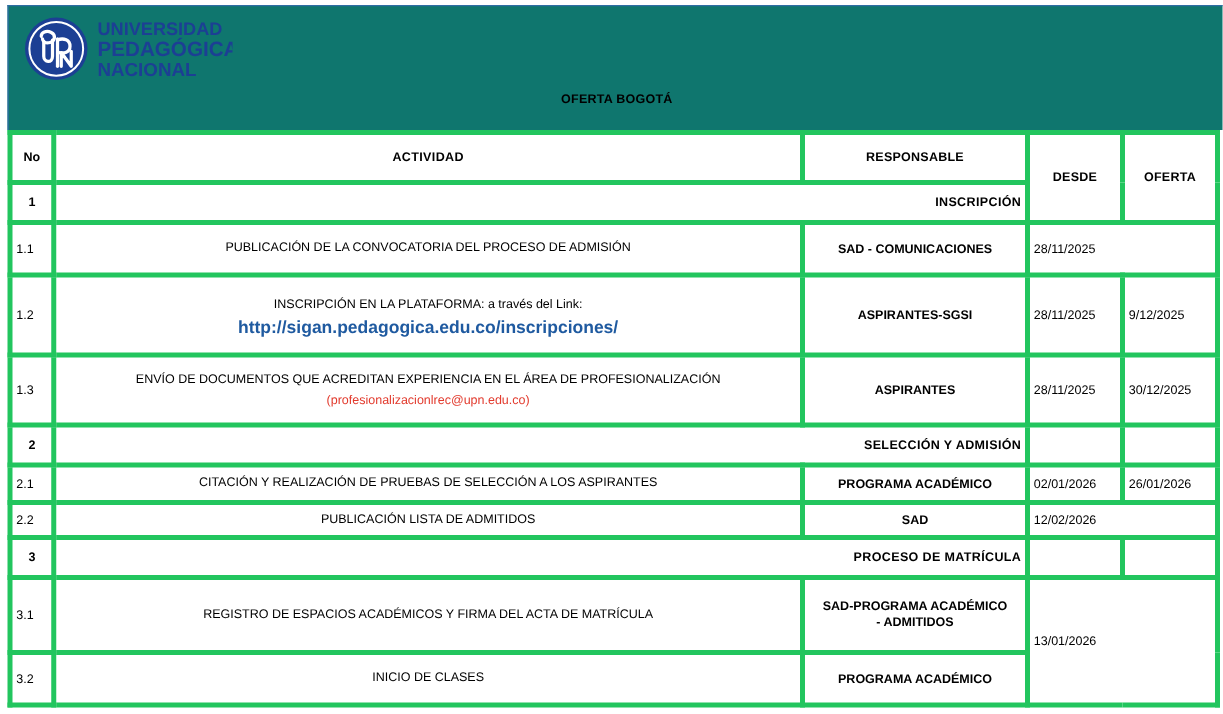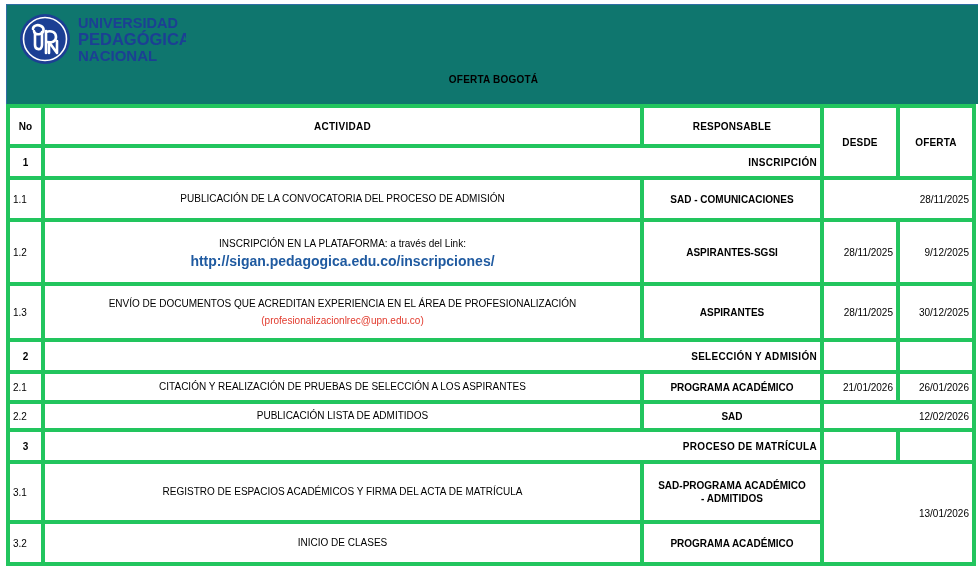--- a/index.html
+++ b/index.html
@@ -146,21 +146,21 @@
     font-size: 10px;
     line-height: 14px;
   }
   td.resp {
     text-align: center;
     font-weight: bold;
     font-size: 10px;
     line-height: 13px;
   }
   td.date {
-    text-align: right;
+    text-align: left;
     font-size: 10px;
   }
 
   .link {
     color: #1f5aa0;
     font-weight: bold;
     font-size: 14px;
     text-decoration: none;
     display: block;
     margin-top: 3px;
@@ -275,21 +275,21 @@
         <td class="sect-no">2</td>
         <td class="sect-title" colspan="2">SELECCIÓN Y ADMISIÓN</td>
         <td class="sect-blank"></td>
         <td class="sect-blank"></td>
       </tr>
 
       <tr class="r-21">
         <td class="num">2.1</td>
         <td class="act">CITACIÓN Y REALIZACIÓN DE PRUEBAS DE SELECCIÓN A LOS ASPIRANTES</td>
         <td class="resp">PROGRAMA ACADÉMICO</td>
-        <td class="date">21/01/2026</td>
+        <td class="date">02/01/2026</td>
         <td class="date">26/01/2026</td>
       </tr>
 
       <tr class="r-22">
         <td class="num">2.2</td>
         <td class="act">PUBLICACIÓN LISTA DE ADMITIDOS</td>
         <td class="resp">SAD</td>
         <td class="date" colspan="2">12/02/2026</td>
       </tr>
 

